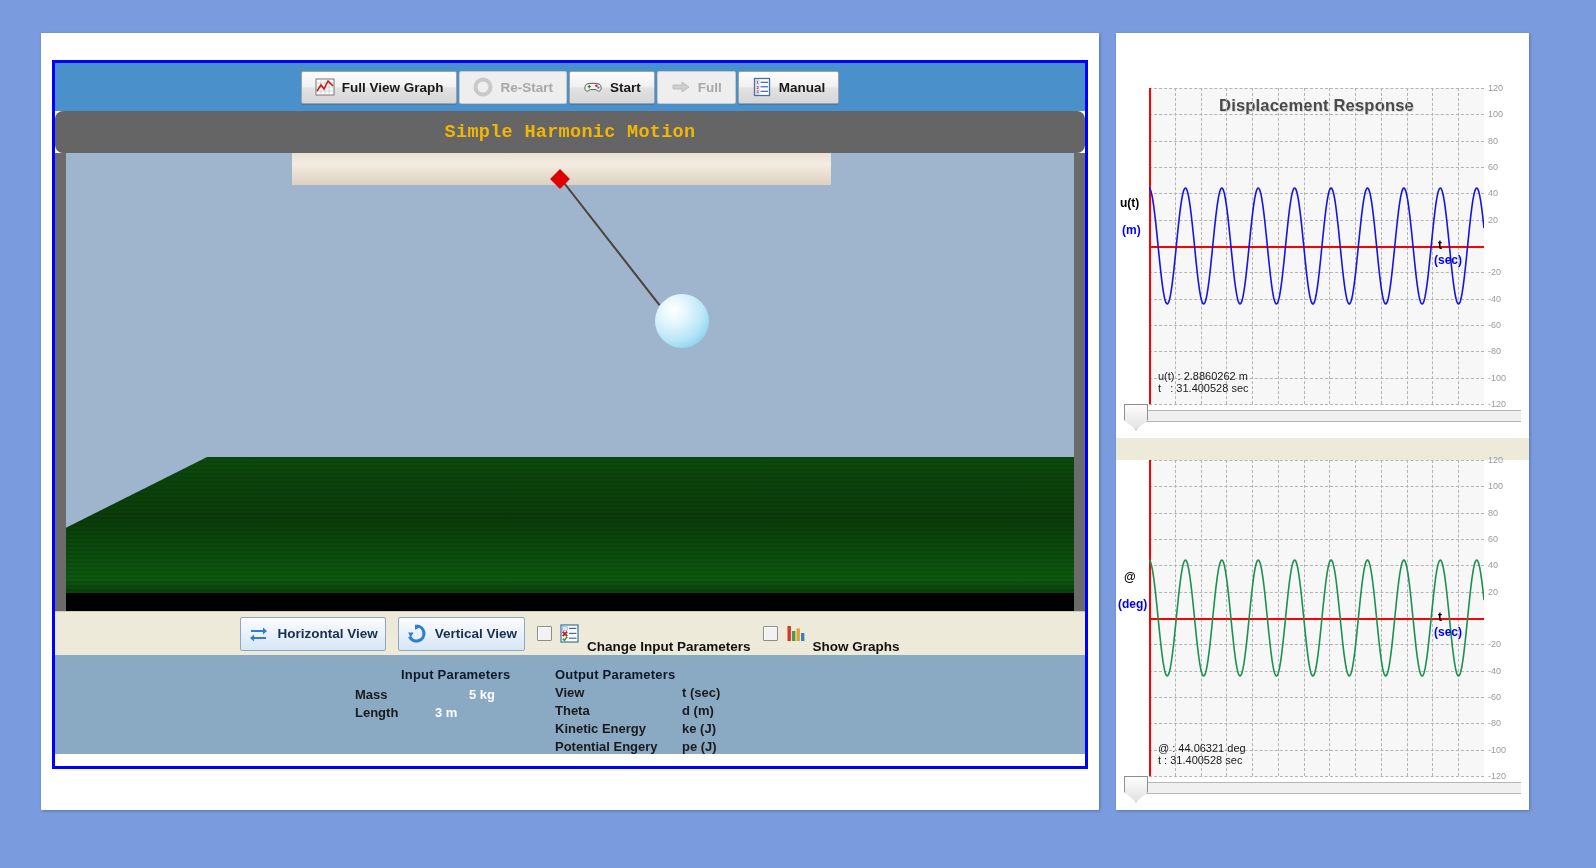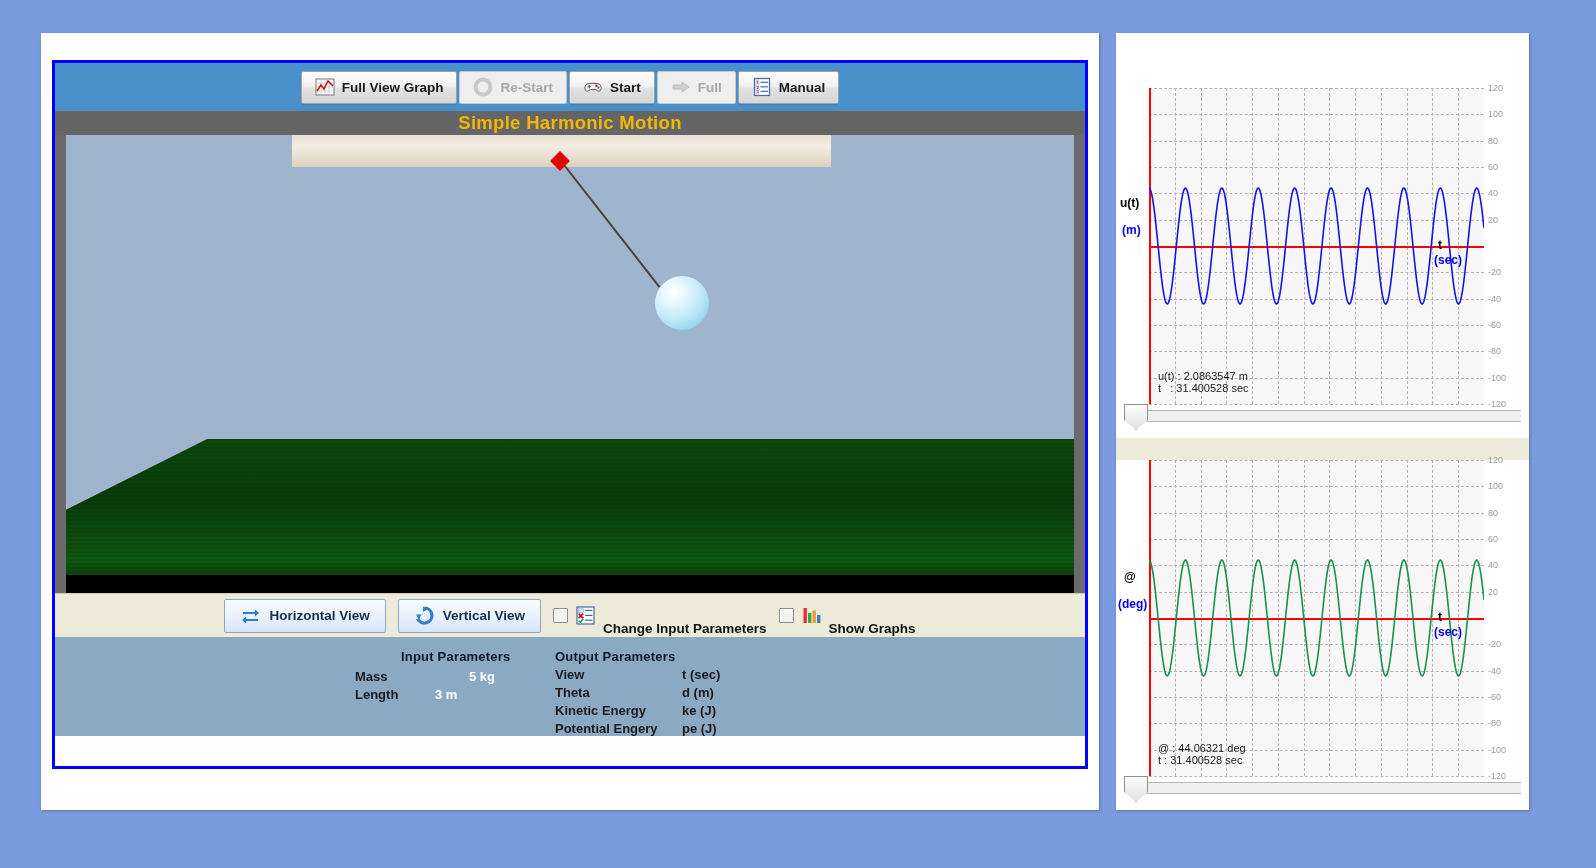--- a/index.html
+++ b/index.html
@@ -41,24 +41,24 @@
     font-size: 13.5px; font-weight: bold; color: #1a1a1a;
     white-space: nowrap; cursor: pointer;
     box-shadow: 0 1px 1px rgba(0,0,0,0.15);
     justify-content: space-between;
   }
   .tbtn.disabled { color: #a8a8a8; background: #eeeeee; border-color: #c8c8c8; box-shadow:none; cursor: default; }
   .tbtn .gi { width: 20px; height: 20px; flex: 0 0 20px; }
 
   
   #sim-title {
-    height: 24px; background: #656565;
+    height: 42px; background: #656565;
     display: flex; align-items: center; justify-content: center;
-    color: #f2b705; font-family: Liberation Sans, sans-serif;
-    font-weight: bold; font-size: 18.5px; letter-spacing: .3px;
+    color: #f2b705; font-family: Liberation Mono, monospace;
+    font-weight: bold; font-size: 18.5px; letter-spacing: .3px; border-radius: 8px;
   }
 
   
   #scene {
     position: relative; height: 458px;
     background: #6b6b6b;
     overflow: hidden;
   }
   #scene-view {
     position: absolute; left: 11px; top: 0px; right: 11px; bottom: 0;
@@ -98,21 +98,21 @@
   }
 
   
   #control-bar {
     height: 44px; background: #edead9;
     display: flex; align-items: center; justify-content: center; gap: 12px;
     border-top: 1px solid #cfcbb8;
   }
   .vbtn {
     display: flex; align-items: center; gap: 8px;
-    height: 34px; padding: 0 15px;
+    height: 34px; padding: 0 7px;
     background: linear-gradient(to bottom, #fafcff 0%, #e9f1fb 50%, #d8e6f6 100%);
     border: 1px solid #8aa7c4; border-radius: 2px;
     font-size: 13.5px; font-weight: bold; color: #16304d;
     cursor: pointer; white-space: nowrap;
   }
   .vbtn .gi { width: 21px; height: 21px; flex: 0 0 21px; }
   .chk-group { display: flex; align-items: center; gap: 7px; }
   .chkbox {
     width: 15px; height: 15px; background: #f2f2f2;
     border: 1px solid #8d8d8d; border-radius: 1px; cursor: pointer;
@@ -351,20 +351,21 @@
       </div>
 
     </div>
   </div>
 
   <div id="right-window">
 
     <div class="graph-panel" id="graph-top">
       <div class="plot-wrap">
         <div class="plot" id="plot0">
+          <div class="plot-title">Displacement Response</div>
         <div class="grid-v" style="left: 25.7692px;"></div>
             <div class="grid-v" style="left: 51.5385px;"></div>
             <div class="grid-v" style="left: 77.3077px;"></div>
             <div class="grid-v" style="left: 103.077px;"></div>
             <div class="grid-v" style="left: 128.846px;"></div>
             <div class="grid-v" style="left: 154.615px;"></div>
             <div class="grid-v" style="left: 180.385px;"></div>
             <div class="grid-v" style="left: 206.154px;"></div>
             <div class="grid-v" style="left: 231.923px;"></div>
             <div class="grid-v" style="left: 257.692px;"></div>
@@ -397,21 +398,21 @@
             <div class="zero-line" style="top: 158px;"></div>
             <div class="vert-axis" style="left: 0px;"></div>
             <svg width="335" height="316" style="position: absolute; left: 0px; top: 0px;">
               <path d="M0.00,100.07 L0.48,100.26 L0.96,100.86 L1.44,101.84 L1.91,103.20 L2.39,104.94 L2.87,107.03 L3.35,109.48 L3.83,112.26 L4.31,115.34 L4.79,118.72 L5.26,122.37 L5.74,126.26 L6.22,130.36 L6.70,134.66 L7.18,139.11 L7.66,143.69 L8.14,148.37 L8.61,153.12 L9.09,157.90 L9.57,162.67 L10.05,167.42 L10.53,172.11 L11.01,176.69 L11.49,181.15 L11.96,185.45 L12.44,189.57 L12.92,193.47 L13.40,197.12 L13.88,200.52 L14.36,203.62 L14.84,206.41 L15.31,208.87 L15.79,210.98 L16.27,212.73 L16.75,214.11 L17.23,215.11 L17.71,215.72 L18.19,215.93 L18.66,215.75 L19.14,215.18 L19.62,214.22 L20.10,212.87 L20.58,211.15 L21.06,209.07 L21.54,206.63 L22.01,203.87 L22.49,200.80 L22.97,197.43 L23.45,193.79 L23.93,189.92 L24.41,185.82 L24.89,181.53 L25.36,177.09 L25.84,172.51 L26.32,167.83 L26.80,163.09 L27.28,158.31 L27.76,153.53 L28.24,148.78 L28.71,144.10 L29.19,139.51 L29.67,135.04 L30.15,130.73 L30.63,126.61 L31.11,122.70 L31.59,119.03 L32.06,115.63 L32.54,112.51 L33.02,109.71 L33.50,107.23 L33.98,105.10 L34.46,103.33 L34.94,101.94 L35.41,100.92 L35.89,100.30 L36.37,100.07 L36.85,100.23 L37.33,100.79 L37.81,101.73 L38.29,103.07 L38.76,104.77 L39.24,106.84 L39.72,109.25 L40.20,112.00 L40.68,115.06 L41.16,118.42 L41.64,122.04 L42.11,125.91 L42.59,130.00 L43.07,134.28 L43.55,138.72 L44.03,143.29 L44.51,147.96 L44.99,152.70 L45.46,157.48 L45.94,162.26 L46.42,167.01 L46.90,171.70 L47.38,176.30 L47.86,180.77 L48.34,185.09 L48.81,189.22 L49.29,193.14 L49.77,196.82 L50.25,200.23 L50.73,203.36 L51.21,206.18 L51.69,208.67 L52.16,210.81 L52.64,212.60 L53.12,214.01 L53.60,215.04 L54.08,215.68 L54.56,215.93 L55.04,215.78 L55.51,215.24 L55.99,214.31 L56.47,213.00 L56.95,211.31 L57.43,209.26 L57.91,206.86 L58.39,204.12 L58.86,201.08 L59.34,197.73 L59.82,194.12 L60.30,190.26 L60.78,186.18 L61.26,181.91 L61.74,177.48 L62.21,172.91 L62.69,168.24 L63.17,163.50 L63.65,158.73 L64.13,153.95 L64.61,149.19 L65.09,144.50 L65.56,139.90 L66.04,135.42 L66.52,131.10 L67.00,126.96 L67.48,123.03 L67.96,119.34 L68.44,115.91 L68.91,112.77 L69.39,109.94 L69.87,107.43 L70.35,105.27 L70.83,103.47 L71.31,102.05 L71.79,101.00 L72.26,100.34 L72.74,100.07 L73.22,100.20 L73.70,100.72 L74.18,101.64 L74.66,102.93 L75.14,104.61 L75.61,106.64 L76.09,109.03 L76.57,111.75 L77.05,114.79 L77.53,118.12 L78.01,121.72 L78.49,125.57 L78.96,129.64 L79.44,133.90 L79.92,138.33 L80.40,142.89 L80.88,147.55 L81.36,152.29 L81.84,157.06 L82.31,161.85 L82.79,166.60 L83.27,171.30 L83.75,175.90 L84.23,180.39 L84.71,184.72 L85.19,188.87 L85.66,192.81 L86.14,196.51 L86.62,199.95 L87.10,203.10 L87.58,205.94 L88.06,208.46 L88.54,210.64 L89.01,212.46 L89.49,213.90 L89.97,214.96 L90.45,215.64 L90.93,215.92 L91.41,215.81 L91.89,215.31 L92.36,214.41 L92.84,213.13 L93.32,211.47 L93.80,209.45 L94.28,207.08 L94.76,204.38 L95.24,201.35 L95.71,198.04 L96.19,194.45 L96.67,190.61 L97.15,186.55 L97.63,182.29 L98.11,177.87 L98.59,173.31 L99.06,168.65 L99.54,163.92 L100.02,159.14 L100.50,154.36 L100.98,149.61 L101.46,144.91 L101.94,140.30 L102.41,135.81 L102.89,131.47 L103.37,127.31 L103.85,123.36 L104.33,119.65 L104.81,116.20 L105.29,113.03 L105.76,110.17 L106.24,107.64 L106.72,105.45 L107.20,103.62 L107.68,102.15 L108.16,101.07 L108.64,100.38 L109.11,100.08 L109.59,100.17 L110.07,100.66 L110.55,101.54 L111.03,102.81 L111.51,104.45 L111.99,106.45 L112.46,108.81 L112.94,111.50 L113.42,114.51 L113.90,117.81 L114.38,121.39 L114.86,125.22 L115.34,129.27 L115.81,133.52 L116.29,137.94 L116.77,142.49 L117.25,147.14 L117.73,151.88 L118.21,156.65 L118.69,161.43 L119.16,166.19 L119.64,170.89 L120.12,175.51 L120.60,180.00 L121.08,184.35 L121.56,188.51 L122.04,192.47 L122.51,196.19 L122.99,199.66 L123.47,202.84 L123.95,205.71 L124.43,208.26 L124.91,210.46 L125.39,212.31 L125.86,213.79 L126.34,214.89 L126.82,215.60 L127.30,215.92 L127.78,215.84 L128.26,215.37 L128.74,214.50 L129.21,213.26 L129.69,211.63 L130.17,209.64 L130.65,207.30 L131.13,204.62 L131.61,201.63 L132.09,198.34 L132.56,194.77 L133.04,190.95 L133.52,186.91 L134.00,182.67 L134.48,178.26 L134.96,173.71 L135.44,169.06 L135.91,164.33 L136.39,159.56 L136.87,154.78 L137.35,150.02 L137.83,145.31 L138.31,140.69 L138.79,136.19 L139.26,131.84 L139.74,127.66 L140.22,123.70 L140.70,119.96 L141.18,116.49 L141.66,113.30 L142.14,110.41 L142.61,107.85 L143.09,105.62 L143.57,103.76 L144.05,102.27 L144.53,101.15 L145.01,100.43 L145.49,100.09 L145.96,100.15 L146.44,100.61 L146.92,101.45 L147.40,102.68 L147.88,104.29 L148.36,106.26 L148.84,108.59 L149.31,111.25 L149.79,114.24 L150.27,117.52 L150.75,121.07 L151.23,124.88 L151.71,128.91 L152.19,133.15 L152.66,137.55 L153.14,142.09 L153.62,146.74 L154.10,151.46 L154.58,156.23 L155.06,161.01 L155.54,165.78 L156.01,170.49 L156.49,175.11 L156.97,179.62 L157.45,183.98 L157.93,188.16 L158.41,192.14 L158.89,195.88 L159.36,199.37 L159.84,202.57 L160.32,205.47 L160.80,208.05 L161.28,210.29 L161.76,212.17 L162.24,213.68 L162.71,214.81 L163.19,215.55 L163.67,215.90 L164.15,215.86 L164.63,215.42 L165.11,214.59 L165.59,213.38 L166.06,211.79 L166.54,209.83 L167.02,207.52 L167.50,204.87 L167.98,201.90 L168.46,198.63 L168.94,195.09 L169.41,191.29 L169.89,187.27 L170.37,183.04 L170.85,178.65 L171.33,174.11 L171.81,169.47 L172.29,164.74 L172.76,159.98 L173.24,155.19 L173.72,150.43 L174.20,145.72 L174.68,141.09 L175.16,136.58 L175.64,132.21 L176.11,128.02 L176.59,124.03 L177.07,120.28 L177.55,116.78 L178.03,113.56 L178.51,110.65 L178.99,108.06 L179.46,105.80 L179.94,103.91 L180.42,102.38 L180.90,101.23 L181.38,100.47 L181.86,100.10 L182.34,100.13 L182.81,100.55 L183.29,101.36 L183.77,102.56 L184.25,104.13 L184.73,106.08 L185.21,108.37 L185.69,111.01 L186.16,113.96 L186.64,117.22 L187.12,120.75 L187.60,124.54 L188.08,128.55 L188.56,132.77 L189.04,137.16 L189.51,141.69 L189.99,146.33 L190.47,151.05 L190.95,155.82 L191.43,160.60 L191.91,165.36 L192.39,170.08 L192.86,174.71 L193.34,179.23 L193.82,183.60 L194.30,187.80 L194.78,191.80 L195.26,195.57 L195.74,199.08 L196.21,202.31 L196.69,205.23 L197.17,207.84 L197.65,210.11 L198.13,212.02 L198.61,213.56 L199.09,214.72 L199.56,215.50 L200.04,215.89 L200.52,215.88 L201.00,215.48 L201.48,214.68 L201.96,213.50 L202.44,211.94 L202.91,210.01 L203.39,207.73 L203.87,205.11 L204.35,202.17 L204.83,198.93 L205.31,195.41 L205.79,191.63 L206.26,187.62 L206.74,183.42 L207.22,179.04 L207.70,174.51 L208.18,169.88 L208.66,165.16 L209.14,160.39 L209.61,155.61 L210.09,150.84 L210.57,146.12 L211.05,141.49 L211.53,136.96 L212.01,132.58 L212.49,128.38 L212.96,124.37 L213.44,120.59 L213.92,117.07 L214.40,113.83 L214.88,110.89 L215.36,108.27 L215.84,105.99 L216.31,104.06 L216.79,102.50 L217.27,101.32 L217.75,100.52 L218.23,100.12 L218.71,100.11 L219.19,100.50 L219.66,101.28 L220.14,102.44 L220.62,103.98 L221.10,105.89 L221.58,108.16 L222.06,110.77 L222.54,113.69 L223.01,116.92 L223.49,120.43 L223.97,124.20 L224.45,128.20 L224.93,132.40 L225.41,136.77 L225.89,141.29 L226.36,145.92 L226.84,150.64 L227.32,155.40 L227.80,160.18 L228.28,164.95 L228.76,169.67 L229.24,174.31 L229.71,178.84 L230.19,183.23 L230.67,187.45 L231.15,191.46 L231.63,195.25 L232.11,198.78 L232.59,202.04 L233.06,204.99 L233.54,207.63 L234.02,209.92 L234.50,211.87 L234.98,213.44 L235.46,214.64 L235.94,215.45 L236.41,215.87 L236.89,215.90 L237.37,215.53 L237.85,214.77 L238.33,213.62 L238.81,212.09 L239.29,210.20 L239.76,207.94 L240.24,205.35 L240.72,202.44 L241.20,199.22 L241.68,195.72 L242.16,191.97 L242.64,187.98 L243.11,183.79 L243.59,179.42 L244.07,174.91 L244.55,170.28 L245.03,165.57 L245.51,160.81 L245.99,156.02 L246.46,151.26 L246.94,146.53 L247.42,141.89 L247.90,137.35 L248.38,132.96 L248.86,128.73 L249.34,124.71 L249.81,120.91 L250.29,117.37 L250.77,114.10 L251.25,111.13 L251.73,108.48 L252.21,106.17 L252.69,104.21 L253.16,102.62 L253.64,101.41 L254.12,100.58 L254.60,100.14 L255.08,100.10 L255.56,100.45 L256.04,101.19 L256.51,102.32 L256.99,103.83 L257.47,105.71 L257.95,107.95 L258.43,110.53 L258.91,113.43 L259.39,116.63 L259.86,120.12 L260.34,123.86 L260.82,127.84 L261.30,132.02 L261.78,136.38 L262.26,140.89 L262.74,145.51 L263.21,150.22 L263.69,154.99 L264.17,159.77 L264.65,164.54 L265.13,169.26 L265.61,173.91 L266.09,178.45 L266.56,182.85 L267.04,187.09 L267.52,191.12 L268.00,194.93 L268.48,198.48 L268.96,201.76 L269.44,204.75 L269.91,207.41 L270.39,209.74 L270.87,211.71 L271.35,213.32 L271.83,214.55 L272.31,215.39 L272.79,215.85 L273.26,215.91 L273.74,215.57 L274.22,214.85 L274.70,213.73 L275.18,212.24 L275.66,210.38 L276.14,208.15 L276.61,205.59 L277.09,202.70 L277.57,199.51 L278.05,196.04 L278.53,192.30 L279.01,188.34 L279.49,184.16 L279.96,179.81 L280.44,175.31 L280.92,170.69 L281.40,165.98 L281.88,161.22 L282.36,156.44 L282.84,151.67 L283.31,146.94 L283.79,142.29 L284.27,137.74 L284.75,133.33 L285.23,129.09 L285.71,125.05 L286.19,121.23 L286.66,117.66 L287.14,114.37 L287.62,111.38 L288.10,108.70 L288.58,106.36 L289.06,104.37 L289.54,102.74 L290.01,101.50 L290.49,100.63 L290.97,100.16 L291.45,100.08 L291.93,100.40 L292.41,101.11 L292.89,102.21 L293.36,103.69 L293.84,105.54 L294.32,107.74 L294.80,110.29 L295.28,113.16 L295.76,116.34 L296.24,119.81 L296.71,123.53 L297.19,127.49 L297.67,131.65 L298.15,136.00 L298.63,140.49 L299.11,145.11 L299.59,149.81 L300.06,154.57 L300.54,159.35 L301.02,164.12 L301.50,168.86 L301.98,173.51 L302.46,178.06 L302.94,182.48 L303.41,186.73 L303.89,190.78 L304.37,194.61 L304.85,198.19 L305.33,201.49 L305.81,204.50 L306.29,207.19 L306.76,209.55 L307.24,211.55 L307.72,213.19 L308.20,214.46 L308.68,215.34 L309.16,215.83 L309.64,215.92 L310.11,215.62 L310.59,214.93 L311.07,213.85 L311.55,212.38 L312.03,210.55 L312.51,208.36 L312.99,205.83 L313.46,202.97 L313.94,199.80 L314.42,196.35 L314.90,192.64 L315.38,188.69 L315.86,184.53 L316.34,180.19 L316.81,175.70 L317.29,171.09 L317.77,166.39 L318.25,161.64 L318.73,156.86 L319.21,152.08 L319.69,147.35 L320.16,142.69 L320.64,138.13 L321.12,133.71 L321.60,129.45 L322.08,125.39 L322.56,121.55 L323.04,117.96 L323.51,114.65 L323.99,111.62 L324.47,108.92 L324.95,106.55 L325.43,104.53 L325.91,102.87 L326.39,101.59 L326.86,100.69 L327.34,100.19 L327.82,100.08 L328.30,100.36 L328.78,101.04 L329.26,102.10 L329.74,103.54 L330.21,105.36 L330.69,107.54 L331.17,110.06 L331.65,112.90 L332.13,116.05 L332.61,119.49 L333.09,123.19 L333.56,127.13 L334.04,131.28 L334.52,135.61 L335.00,140.10 " fill="none" stroke="#1414e6" stroke-width="1.6"></path>
             </svg>
           </div>
         <div class="axlabel" style="left:4px; top:108px;">u(t)</div>
         <div class="axunit" style="left:6px; top:135px;">(m)</div>
         <div class="axlabel" style="left:322px; top:150px;">t</div>
         <div class="axunit" style="left:318px; top:165px;">(sec)</div>
-        <div class="readout" style="left:42px; top:282px;">u(t) : 2.0863547 m
+        <div class="readout" style="left:42px; top:282px;">u(t) : 2.8860262 m
 t   : 31.400528 sec</div>
       </div>
       <div class="scroll" style="top:322px;">
         <div class="scroll-thumb"></div>
       </div>
     </div>
 
     <div id="graph-sep"></div>
 
     <div class="graph-panel" id="graph-bot">

